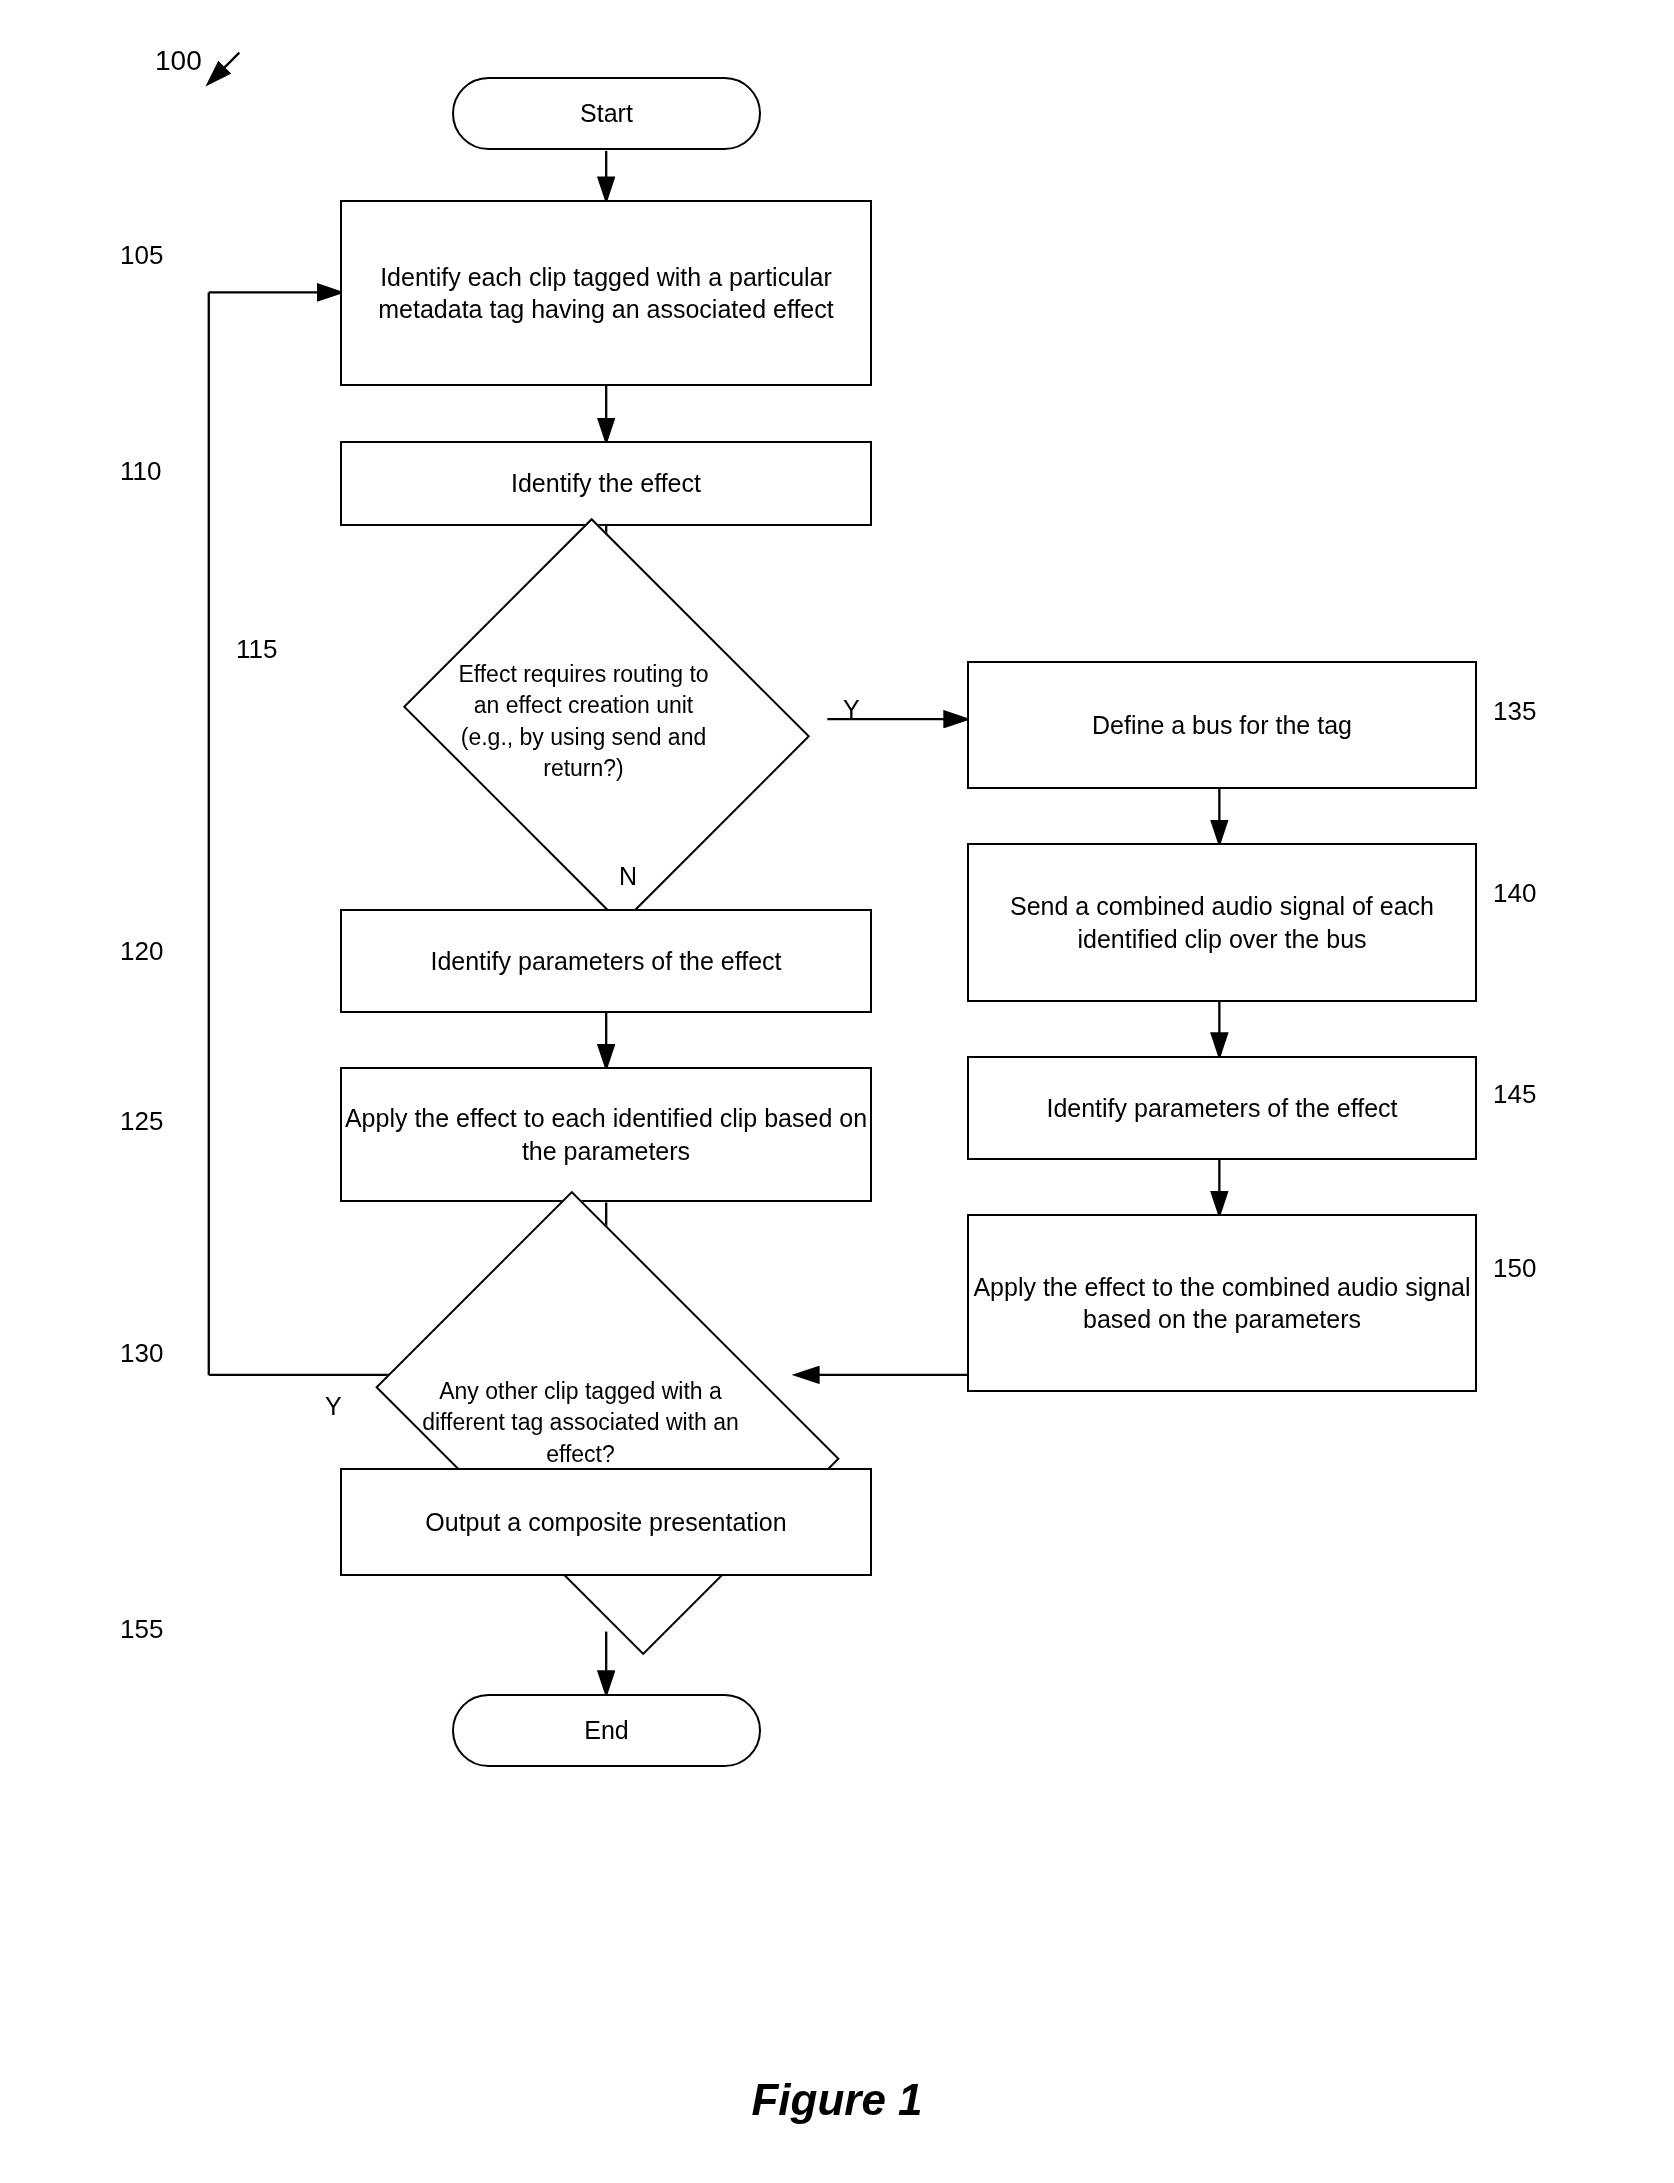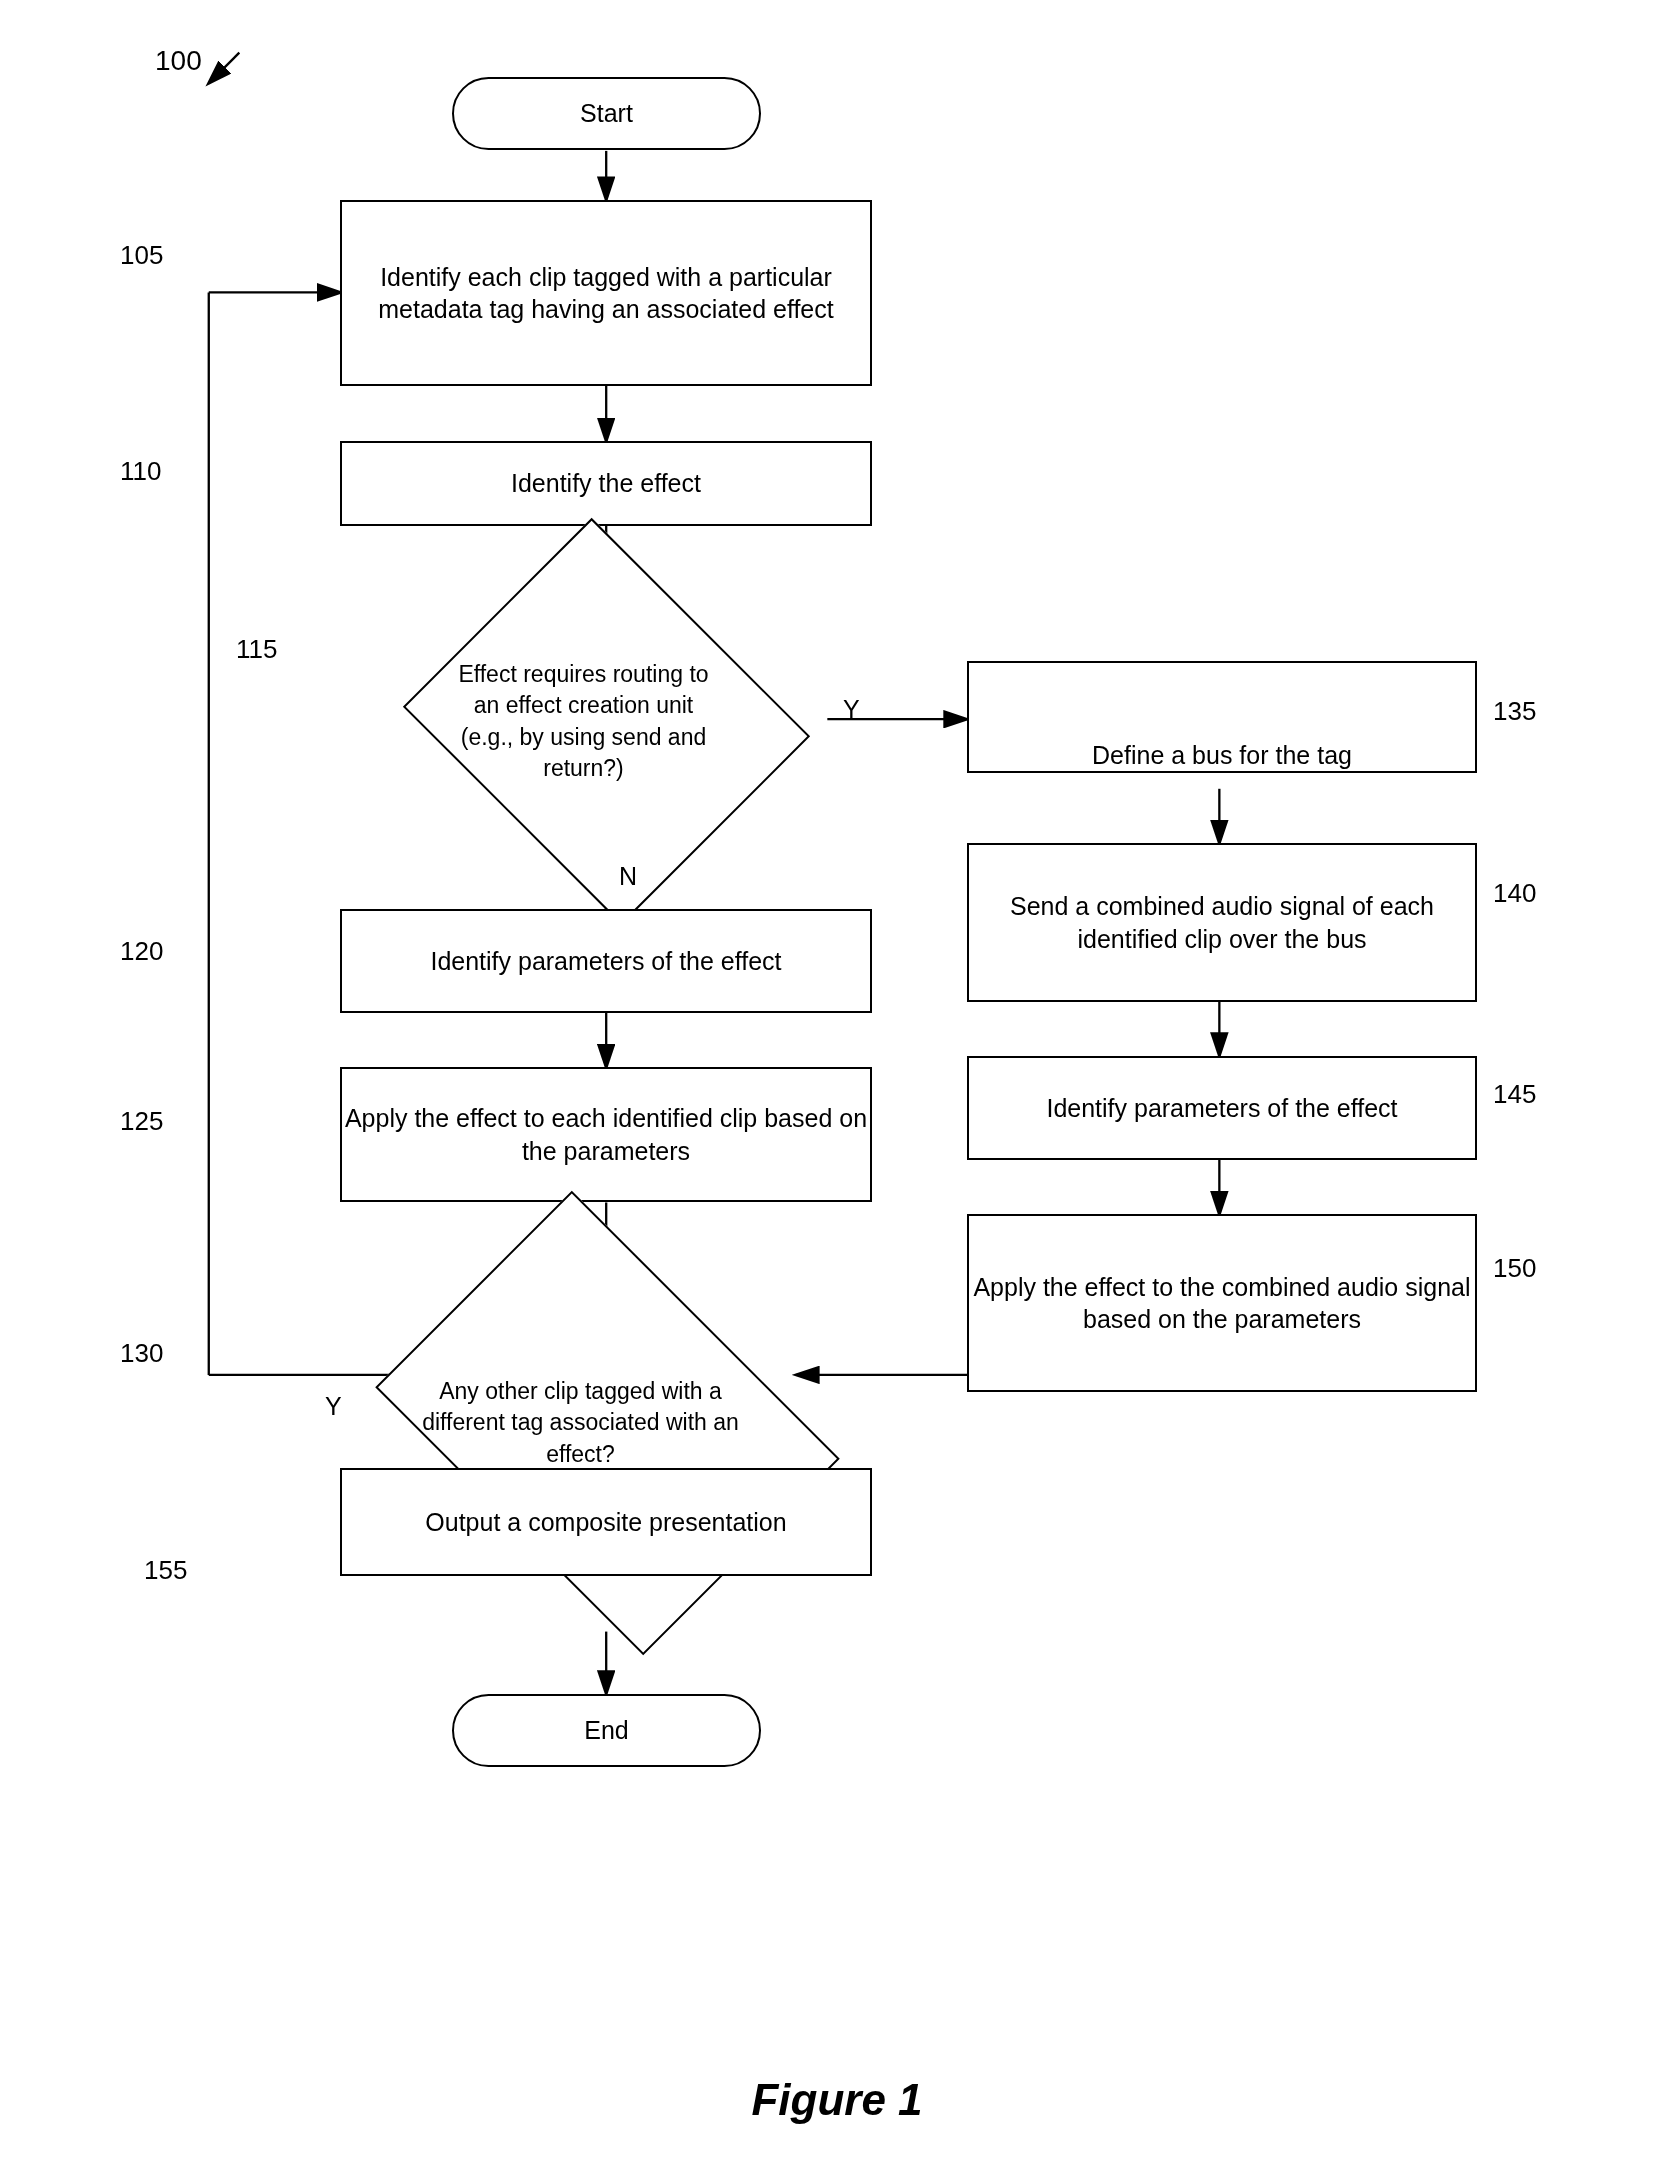--- a/index.html
+++ b/index.html
@@ -162,40 +162,40 @@
     <div class="node-diamond-text" style="top:0;left:0;width:379px;height:278px;">
       <span style="width:325px;">Any other clip tagged with a different tag associated with an effect?</span>
     </div>
   </div>
 
   <div style="position:absolute;left:325px;top:1392px;font-size:25px;">Y</div>
 
   <div style="position:absolute;left:619px;top:1481px;font-size:25px;">N</div>
 
   <div class="label-num" style="left:1493px;top:696px;">135</div>
-  <div class="node node-rect" style="left:967px;top:661px;width:510px;height:112px;align-items:flex-end;">
+  <div class="node node-rect" style="left:967px;top:661px;width:510px;height:128px;">
     <span>Define a bus for the tag</span>
   </div>
 
   <div class="label-num" style="left:1493px;top:878px;">140</div>
   <div class="node node-rect" style="left:967px;top:843px;width:510px;height:159px;">
     <span>Send a combined audio signal of each identified clip over the bus</span>
   </div>
 
   <div class="label-num" style="left:1493px;top:1079px;">145</div>
   <div class="node node-rect" style="left:967px;top:1056px;width:510px;height:104px;">
     <span>Identify parameters of the effect</span>
   </div>
 
   <div class="label-num" style="left:1493px;top:1253px;text-align:right;">150</div>
   <div class="node node-rect" style="left:967px;top:1214px;width:510px;height:178px;">
     <span>Apply the effect to the combined audio signal based on the parameters</span>
   </div>
 
-  <div class="label-num" style="left:120px;top:1555px;margin-left:24px;">155</div>
+  <div class="label-num" style="left:120px;top:1614px;">155</div>
   <div class="node node-rect" style="left:340px;top:1468px;width:532px;height:108px;">
     <span>Output a composite presentation</span>
   </div>
 
   <div class="node node-rounded" style="left:452px;top:1694px;width:309px;height:73px;">
     <span>End</span>
   </div>
 
   <div class="fig-label">Figure 1</div>
 

